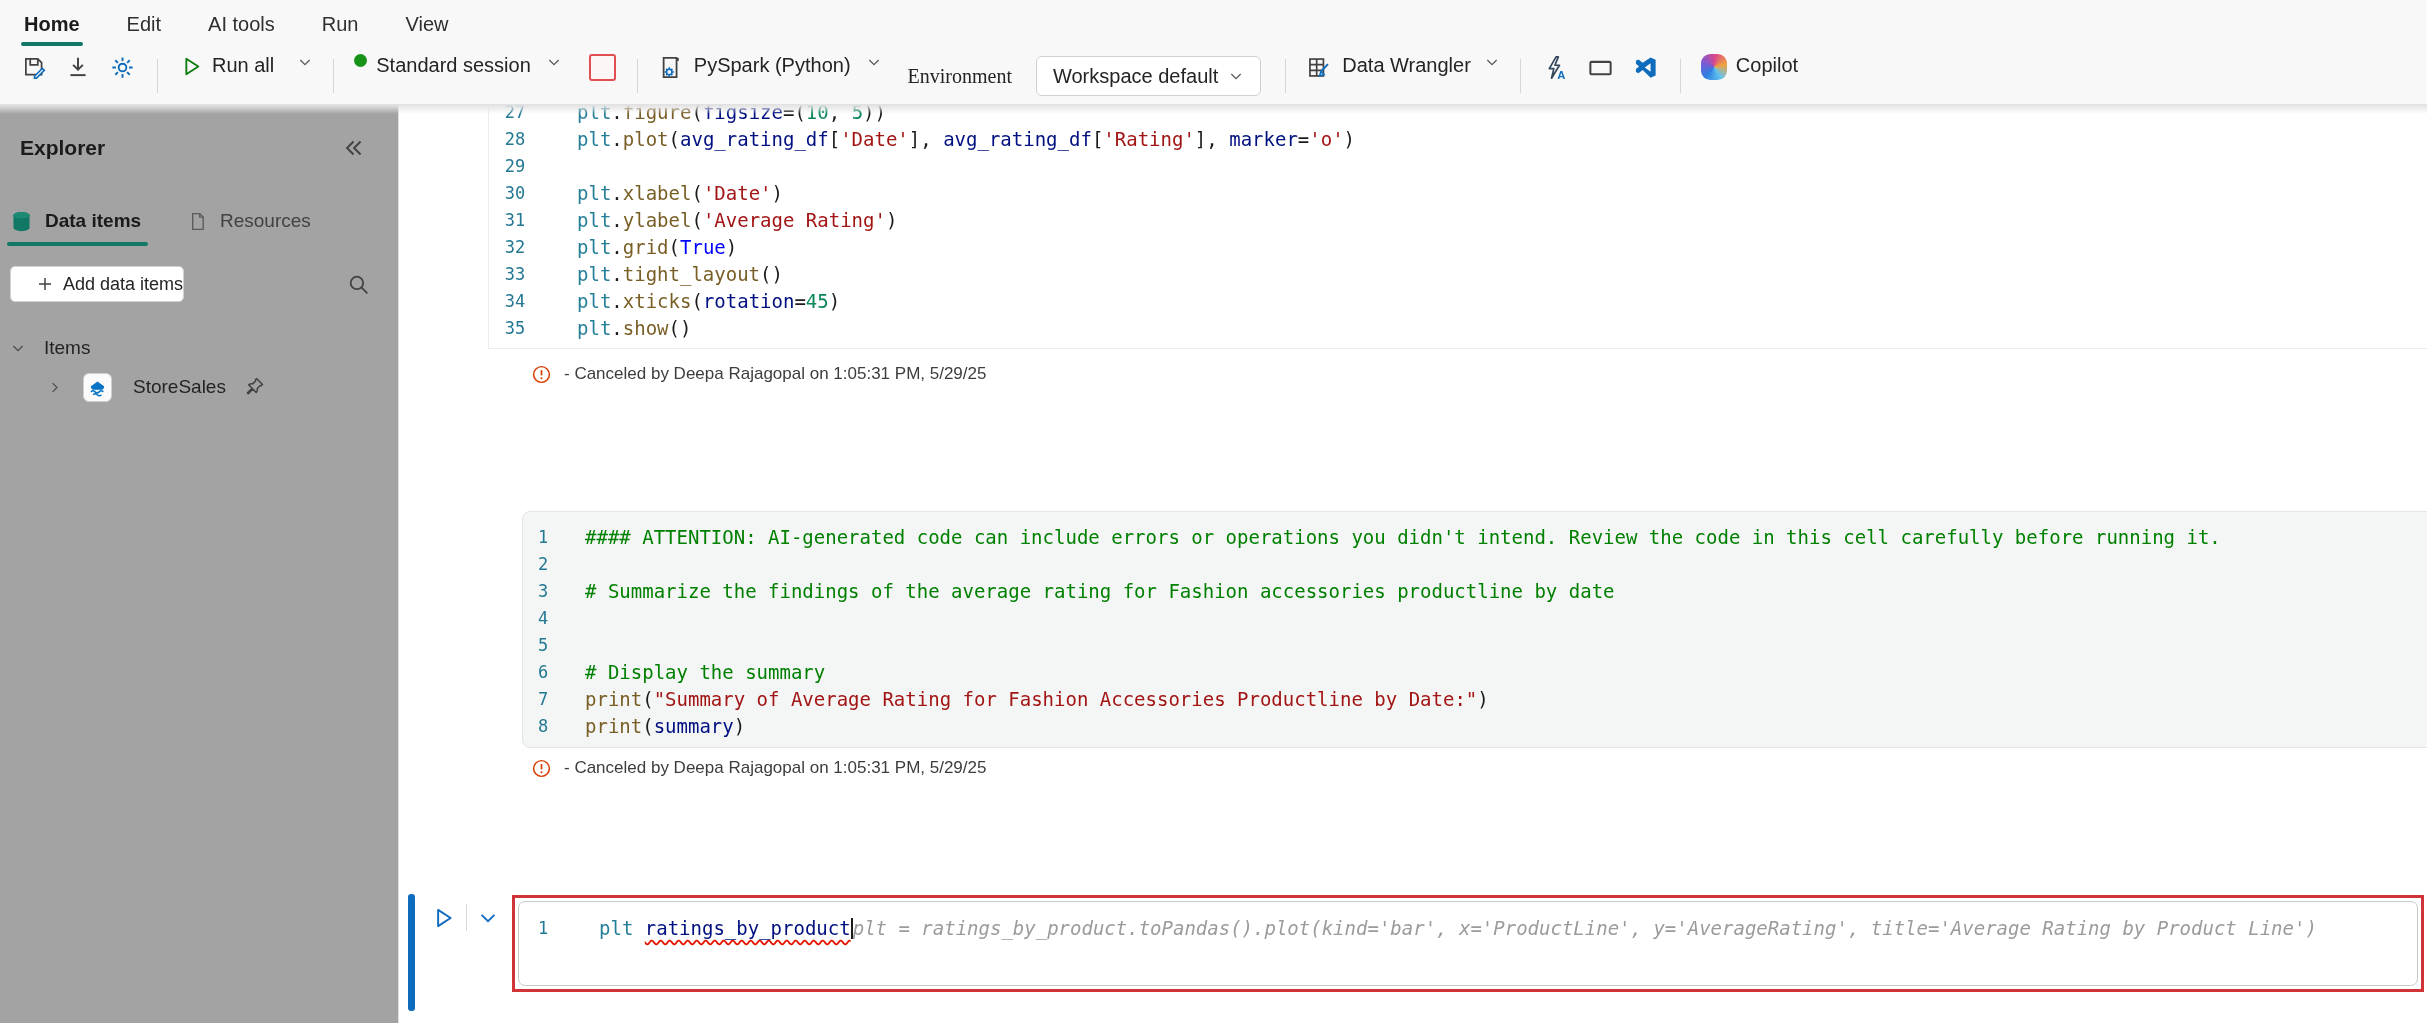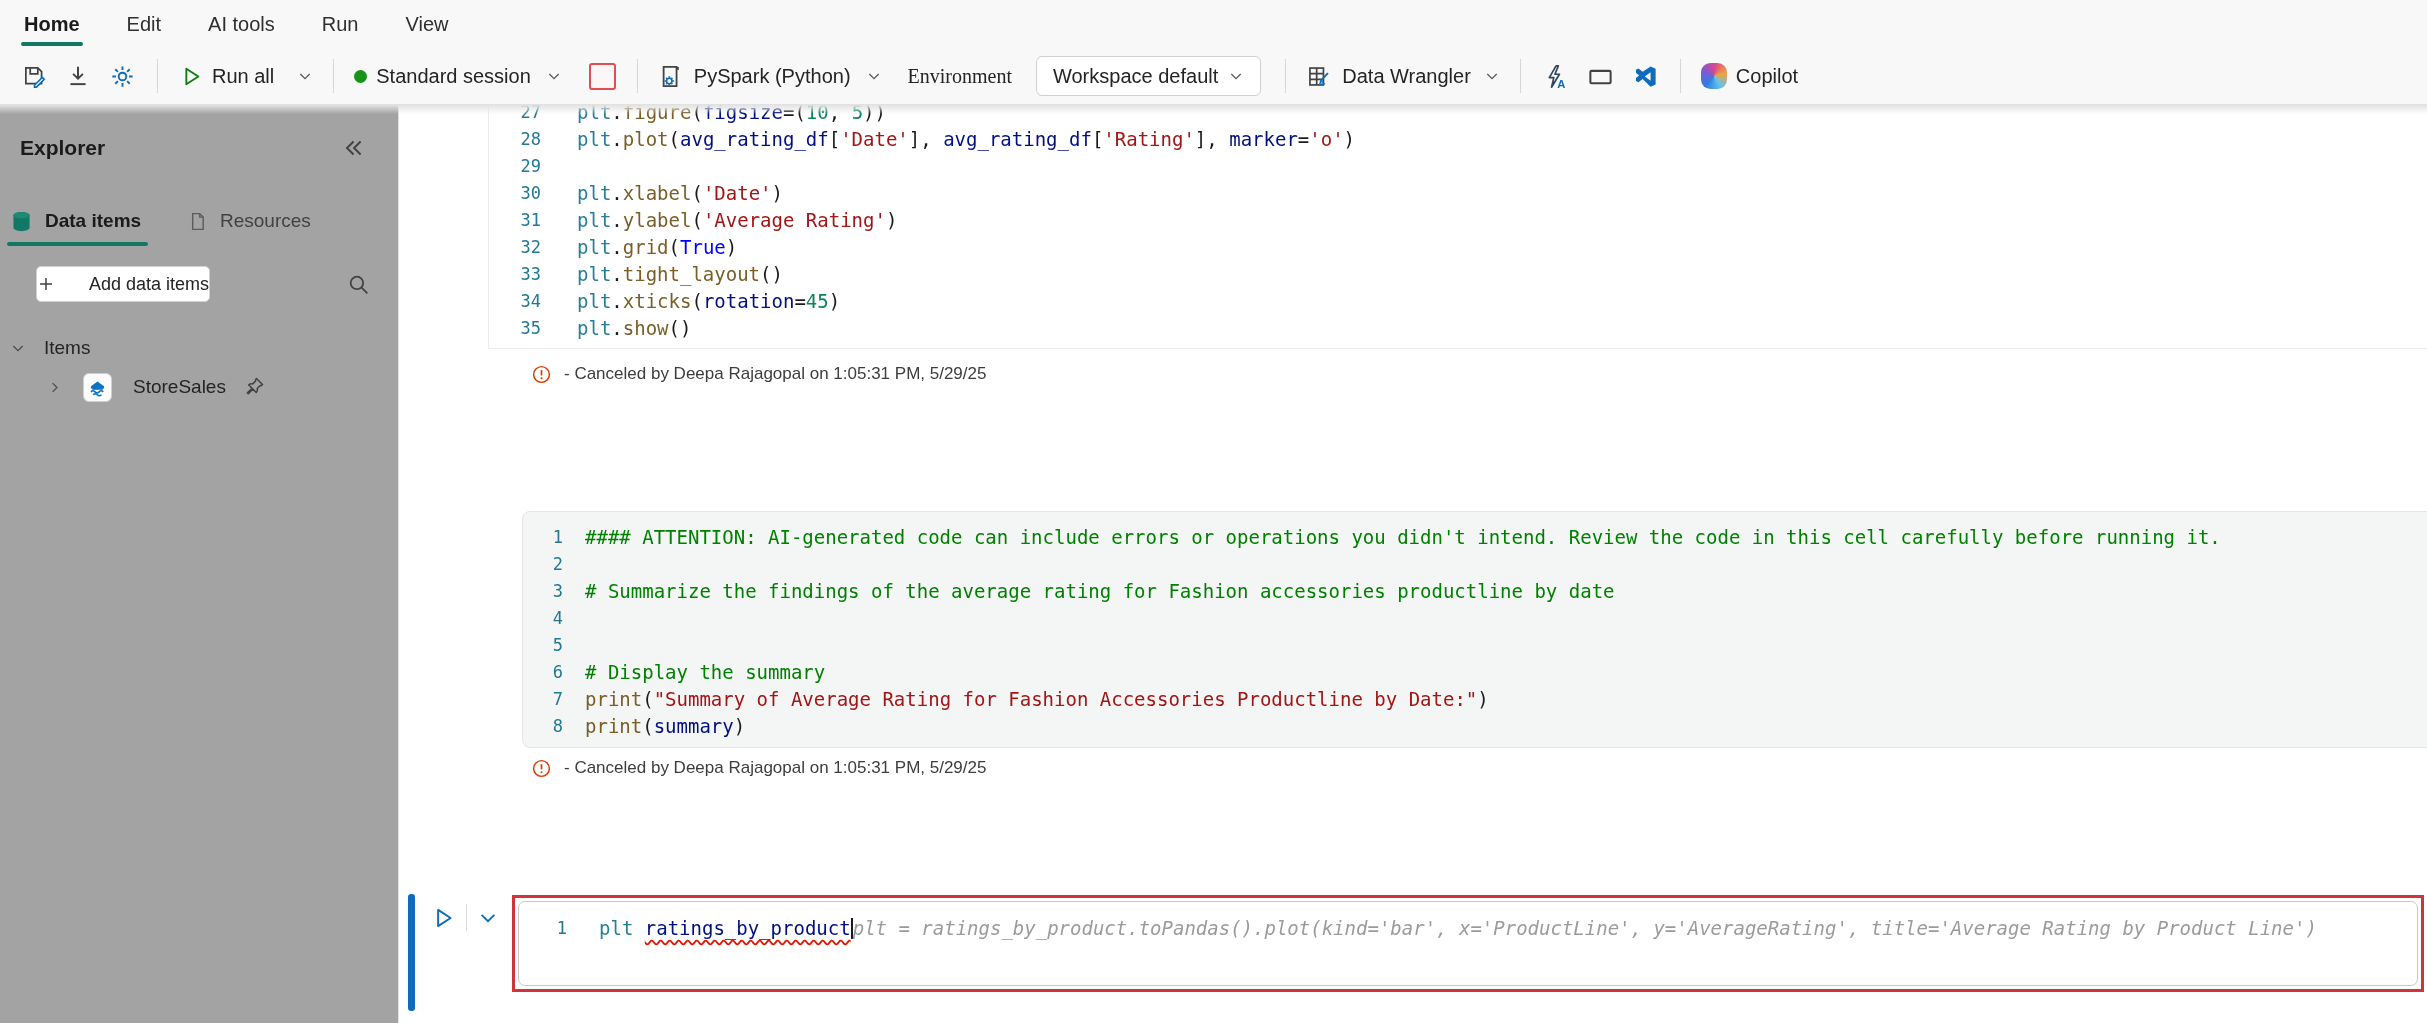--- a/index.html
+++ b/index.html
@@ -10,21 +10,21 @@
   header { position:absolute; left:0; top:0; width:100%; height:105px; background:#f8f8f8;
     border-bottom:1px solid #e1e1e1; z-index:4; }
   .menubar { display:flex; align-items:center; height:48px; padding-left:24px; gap:47px; }
   .menu-item { position:relative; height:48px; display:flex; align-items:center;
     font-size:20px; color:#2f2f2f; cursor:pointer; }
   .menu-item.active { font-weight:700; color:#1b1b1b; }
   .menu-item.active::after { content:""; position:absolute; left:-3px; right:-3px; bottom:2px;
     height:4px; background:#117865; border-radius:2px; }
   .toolbar { display:flex; align-items:center; height:56px; padding-left:12px; }
   .sep { width:1px; height:34px; background:#d6d6d6; margin:0 12px; flex:none; }
-  .icon-btn, .tb-btn { background:transparent; border:none; display:flex; align-items:center;
+  .icon-btn, .tb-btn { background:transparent; border:none; display:flex; 
     gap:9px; font-family:inherit; font-size:20px; color:#242424; padding:0 8px; height:44px; cursor:pointer; }
   .icon-btn { padding:0 9px; }
   .dot { width:13px; height:13px; border-radius:50%; background:#179417; flex:none; }
   .stop-sq { width:27px; height:27px; border:2px solid #e04e52; background:#fdf6f6; border-radius:3px; }
   .pill { display:flex; align-items:center; gap:10px; height:40px; padding:0 16px; margin-left:14px;
     background:#fff; border:1px solid #d1d1d1; border-radius:6px; font-family:inherit;
     font-size:20px; color:#242424; cursor:pointer; }
   .tb-label { font-size:20px; color:#242424; margin:0 10px 0 18px;font-family:Liberation Serif, serif; }
   .copilot-badge { width:26px; height:26px; border-radius:36%;
     background:conic-gradient(from 220deg,#2f7fe0,#7a5bd6,#d8478f,#f2a33c,#62c3ee,#2f7fe0); }
@@ -38,37 +38,37 @@
     border-right:1px solid #e0e0e0; z-index:2; }
   .sb-title { position:absolute; left:20px; top:31px; font-size:21px; font-weight:700; color:#1b1b1b; }
   .sb-collapse { position:absolute; left:340px; top:30px; width:28px; height:28px; cursor:pointer; }
   .sb-tab { position:absolute; top:96px; height:40px; display:flex; align-items:center; gap:12px; cursor:pointer; }
   .sb-tab.t1 { left:10px; } .sb-tab.t2 { left:187px; }
   .sb-tab .lbl { font-size:19px; color:#424242; }
   .sb-tab.active .lbl { font-weight:700; color:#1b1b1b; }
   .sb-underline { position:absolute; left:7px; top:137px; width:141px; height:4px;
     background:#117865; border-radius:2px; }
   .add-btn { position:absolute; left:10px; top:161px; width:174px; height:36px; background:#fff;
-    border:1px solid #d1d1d1; border-radius:5px; display:flex; align-items:center; justify-content:space-between;
-    gap:9px; font-family:inherit; font-size:18px; color:#242424; cursor:pointer;margin-left:26px; }
+    border:1px solid #d1d1d1; border-radius:5px; display:flex; align-items:center; justify-content:flex-end;
+    gap:9px; font-family:inherit; font-size:18px; color:#242424; cursor:pointer; }
   .sb-search { position:absolute; left:346px; top:167px; width:26px; height:26px; cursor:pointer; }
   .tree-row { position:absolute; display:flex; align-items:center; cursor:pointer; }
   .row-items { left:10px; top:228px; height:30px; gap:18px; }
   .row-items .lbl { font-size:19px; color:#242424; }
   .row-store { left:47px; top:266px; height:32px; gap:10px; }
   .row-store .lbl { font-size:19px; color:#242424; margin-left:11px; }
   .lh-box { width:29px; height:29px; border:1px solid #cfcfcf; border-radius:6px; background:#fbfbfb;
     display:flex; align-items:center; justify-content:center; margin-left:11px; }
   .pin { margin-left:6px; }
 
   
   .content { position:absolute; left:400px; top:105px; right:0; bottom:0; background:#fff; overflow:hidden; }
   .code-line { display:flex; height:27px; line-height:27px; white-space:pre;
     font-family:"DejaVu Sans Mono","Liberation Mono",monospace; font-size:19px; }
-  .ln { flex:none; text-align:right; color:#237893; font-size:17px; }
+  .ln { flex:none; text-align:center; color:#237893; font-size:17px; }
   .code { white-space:pre; }
   .cell1 { position:absolute; left:88px; top:-6px; right:-12px; height:250px;
     border:1px solid #ececec; border-top:none; background:#fff; }
   .cell1 .ln { width:52px; } .cell1 .code { margin-left:36px; }
   .cell2 { position:absolute; left:122px; top:406px; right:-8px; height:237px; background:#f4f6f5;
     border:1px solid #e4e6e4; border-radius:8px; padding-top:12px; }
   .cell2 .ln { width:40px; } .cell2 .code { margin-left:22px; }
   .status { position:absolute; display:flex; align-items:center; gap:12px; height:30px;
     font-size:17px; color:#3d3d3d; left:131px; }
   .status1 { top:254px; } .status2 { top:648px; }

